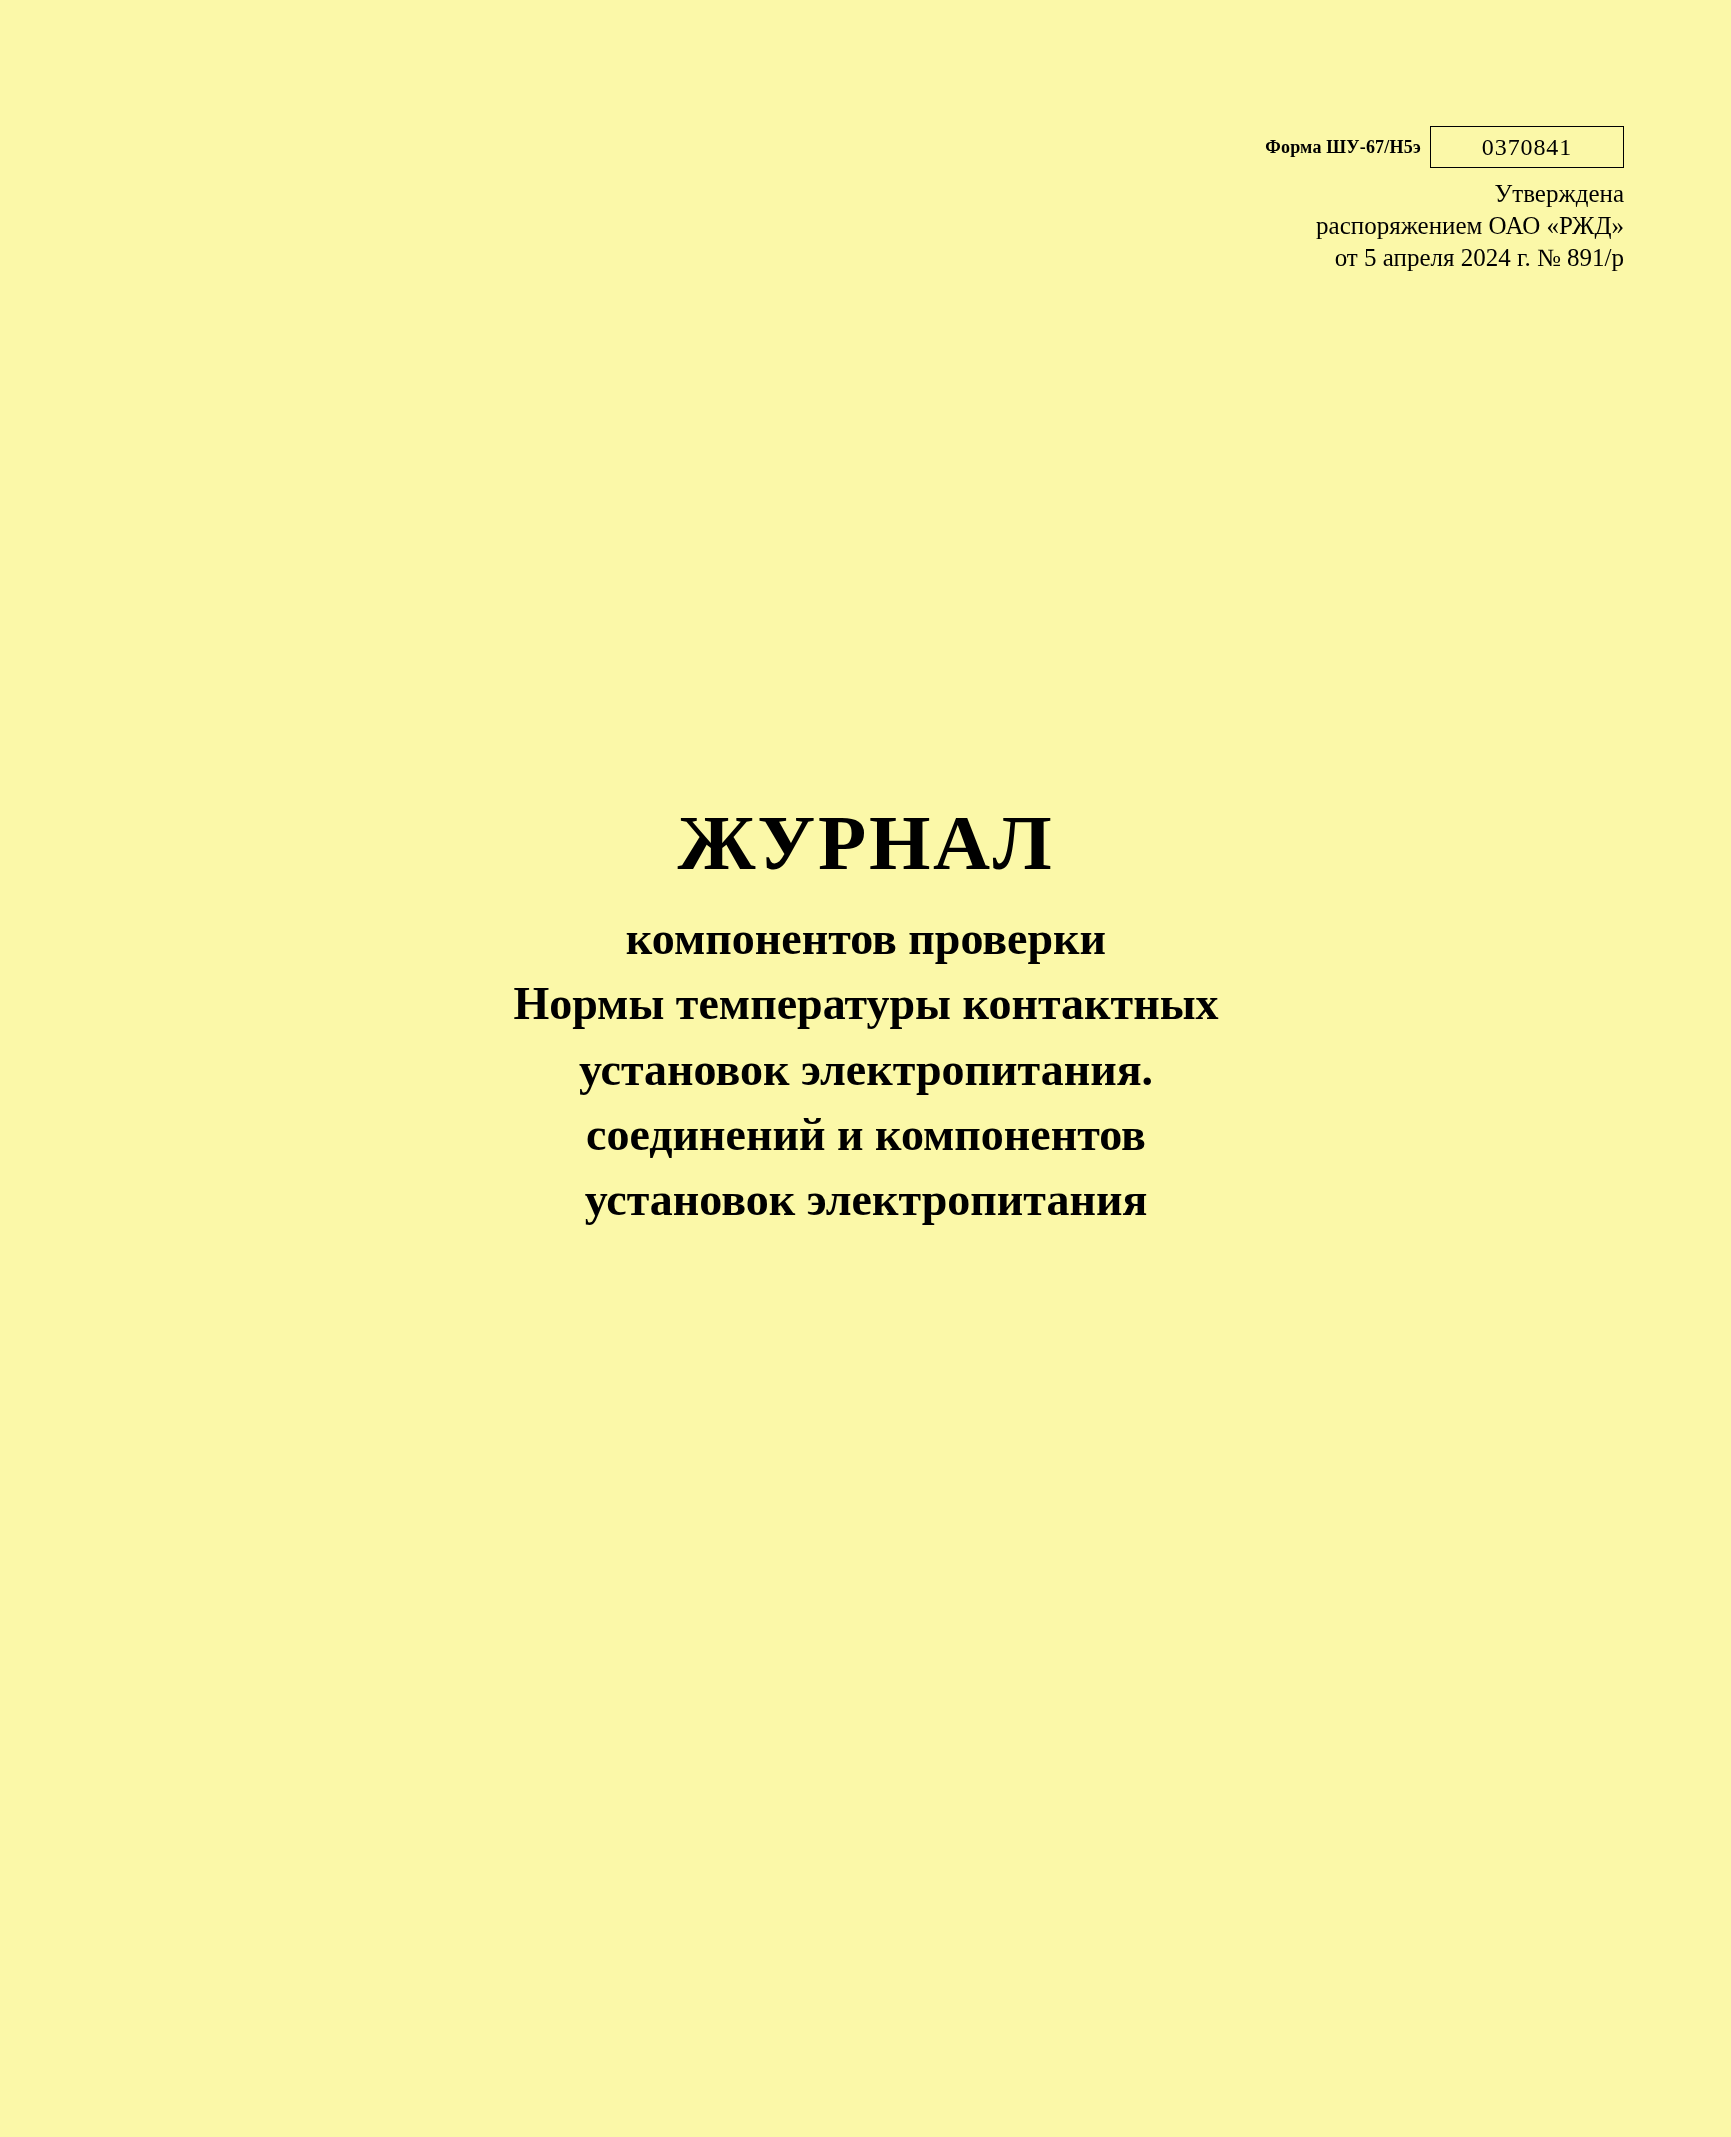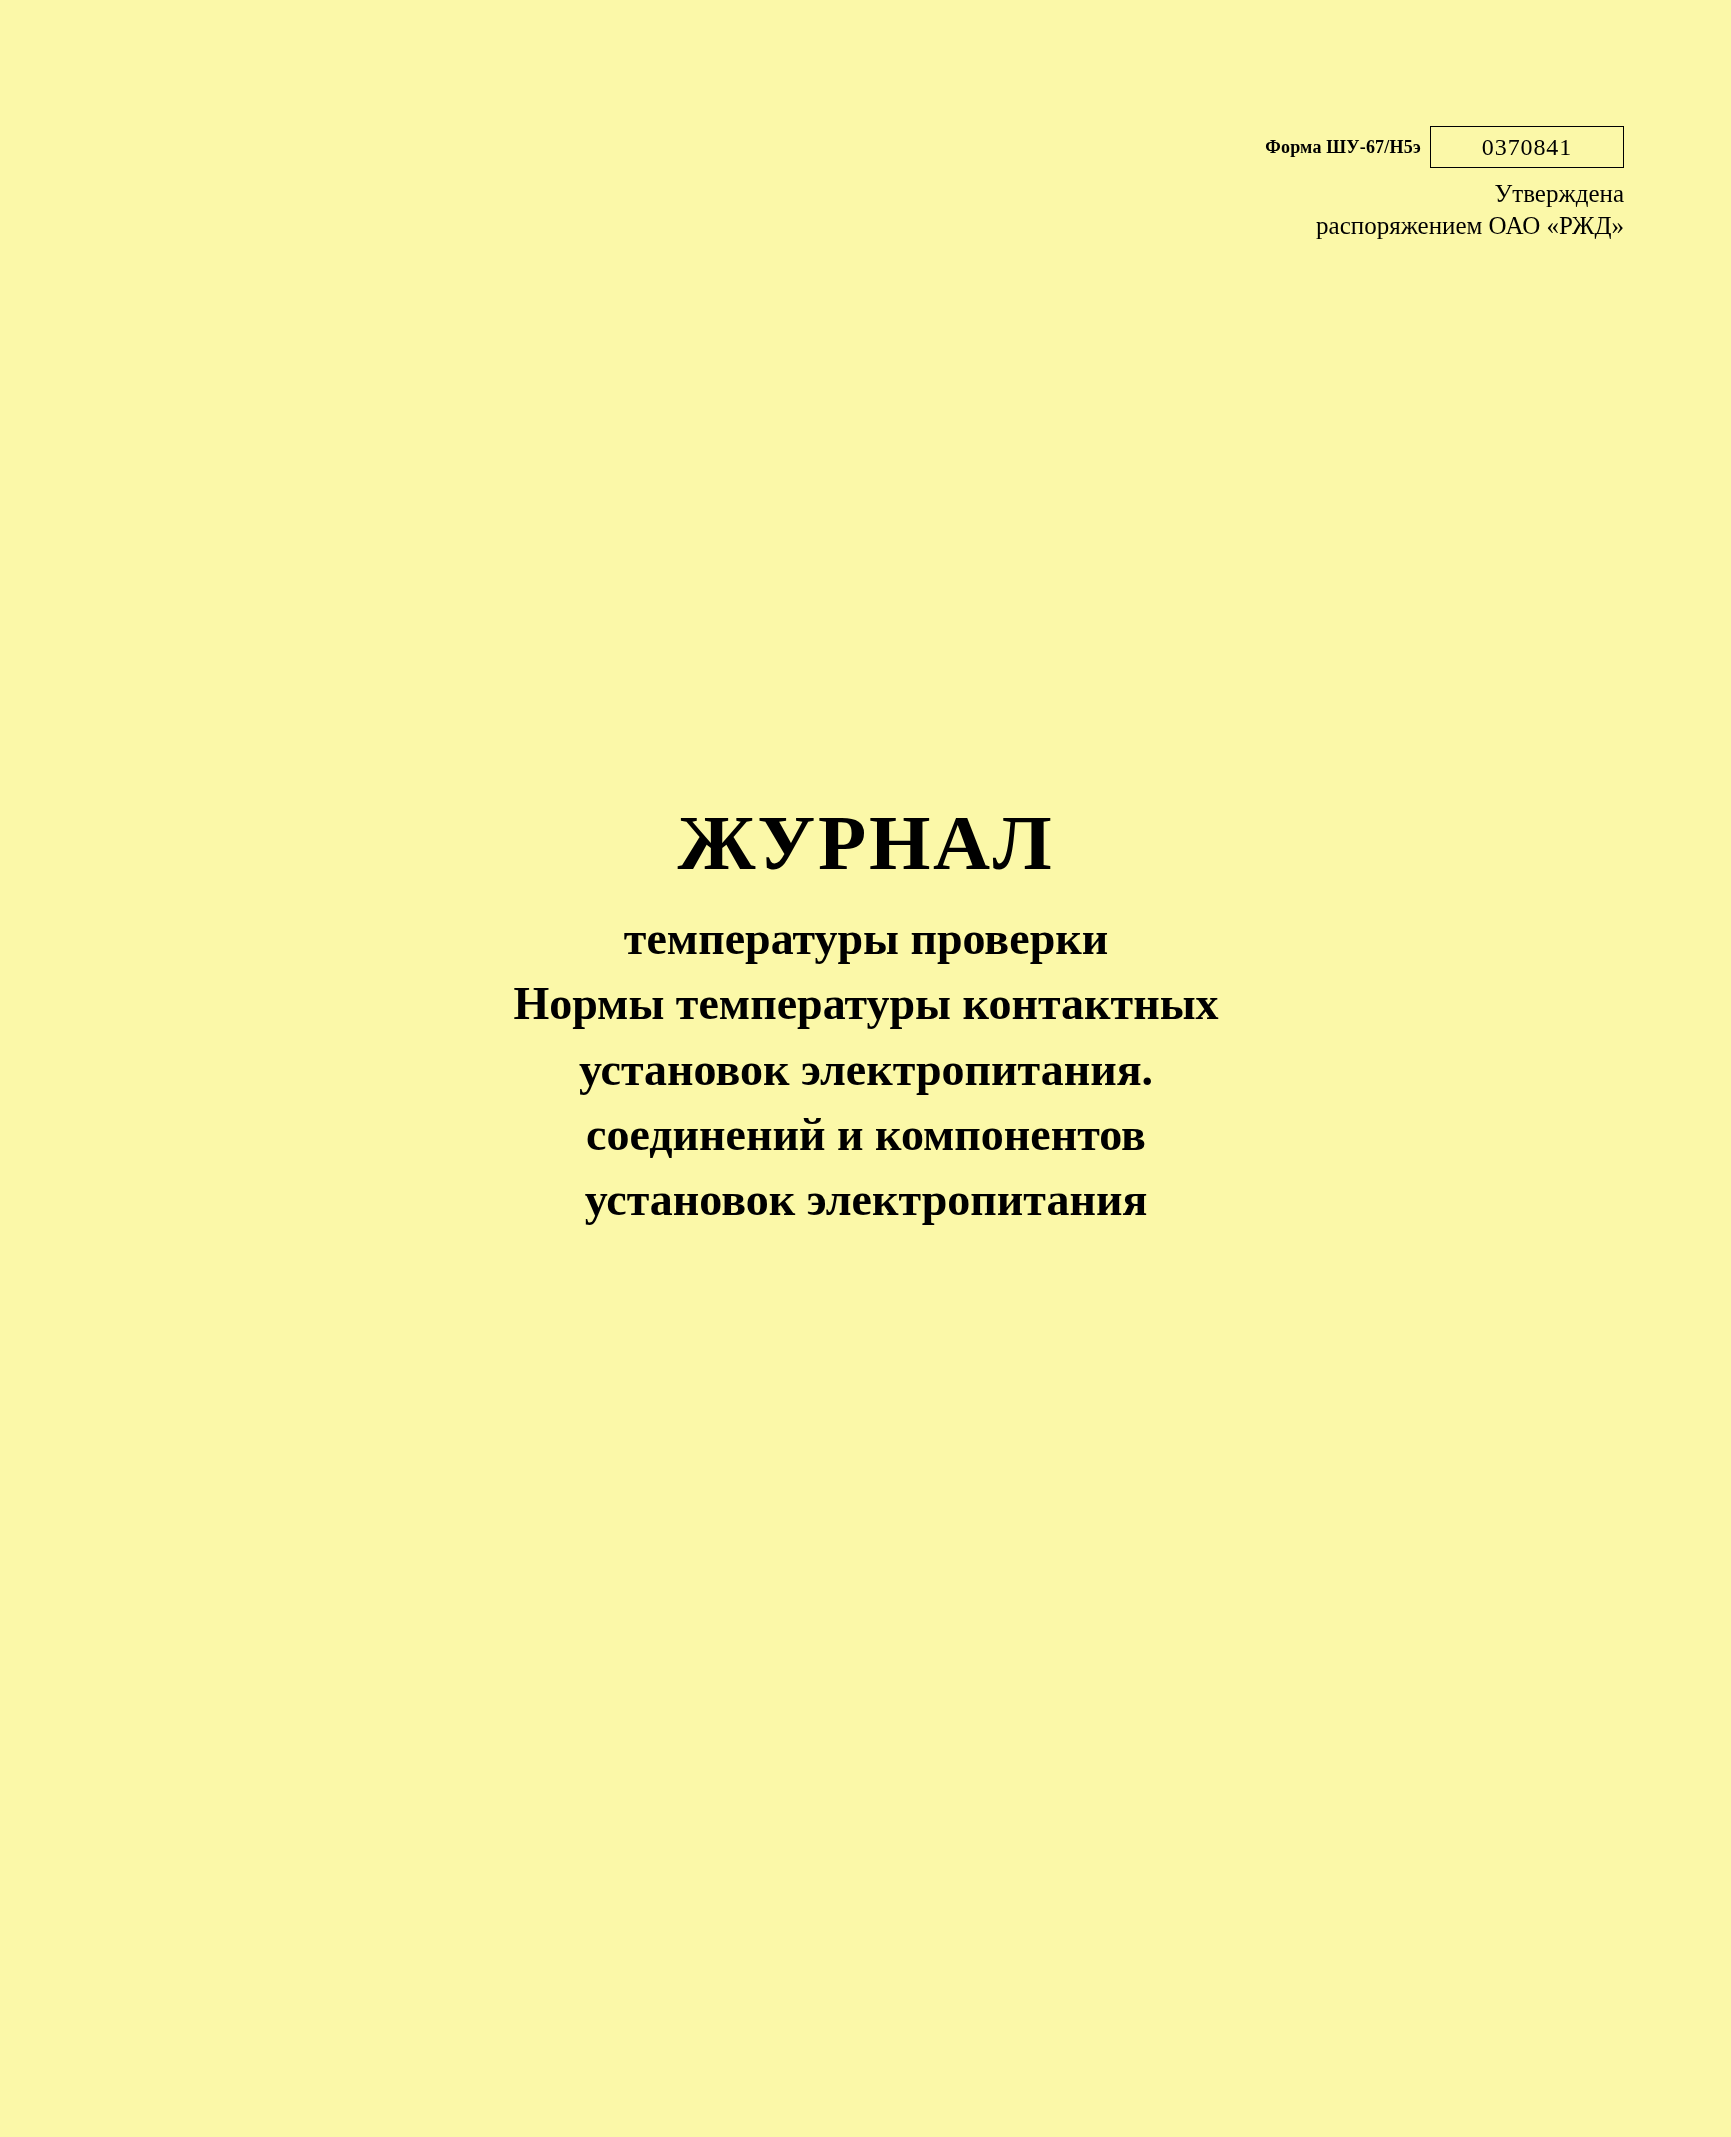--- a/index.html
+++ b/index.html
@@ -102,27 +102,28 @@
   <div class="header-block">
     <div class="form-line">
       <span class="form-label">Форма ШУ-67/Н5э</span>
       <span class="form-number-box">
         <span class="form-number">0370841</span>
       </span>
     </div>
     <div class="approved">
       <div>Утверждена</div>
       <div>распоряжением ОАО «РЖД»</div>
+      <div>от 5 апреля 2024 г. № 891/р</div>
     </div>
   </div>
 
   <div class="title-block">
     <div class="journal-word">ЖУРНАЛ</div>
     <div class="subtitle">
-      <div>температуры проверки</div>
+      <div>компонентов проверки</div>
       <div>Нормы температуры контактных</div>
       <div>установок электропитания.</div>
       <div>соединений и компонентов</div>
       <div>установок электропитания</div>
     </div>
   </div>
 
 </div>
 
 

